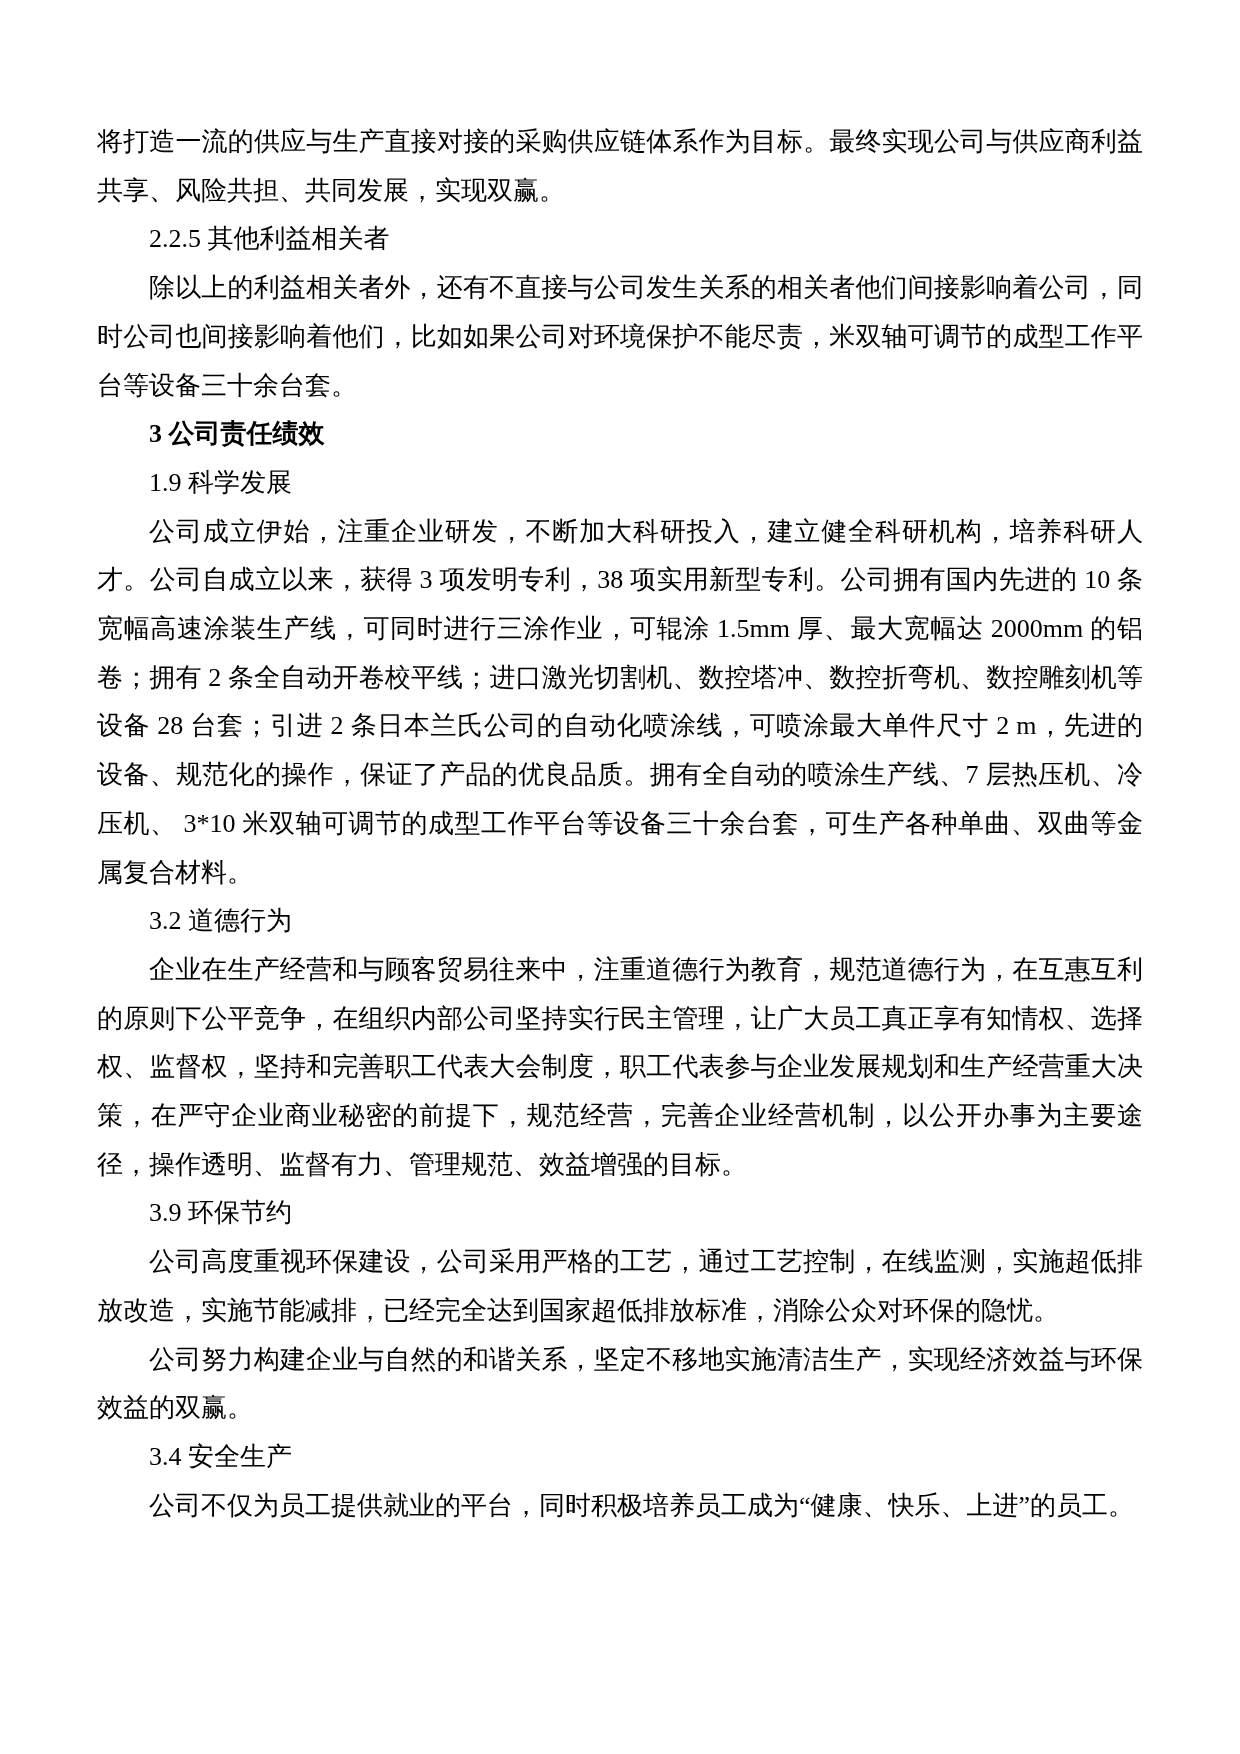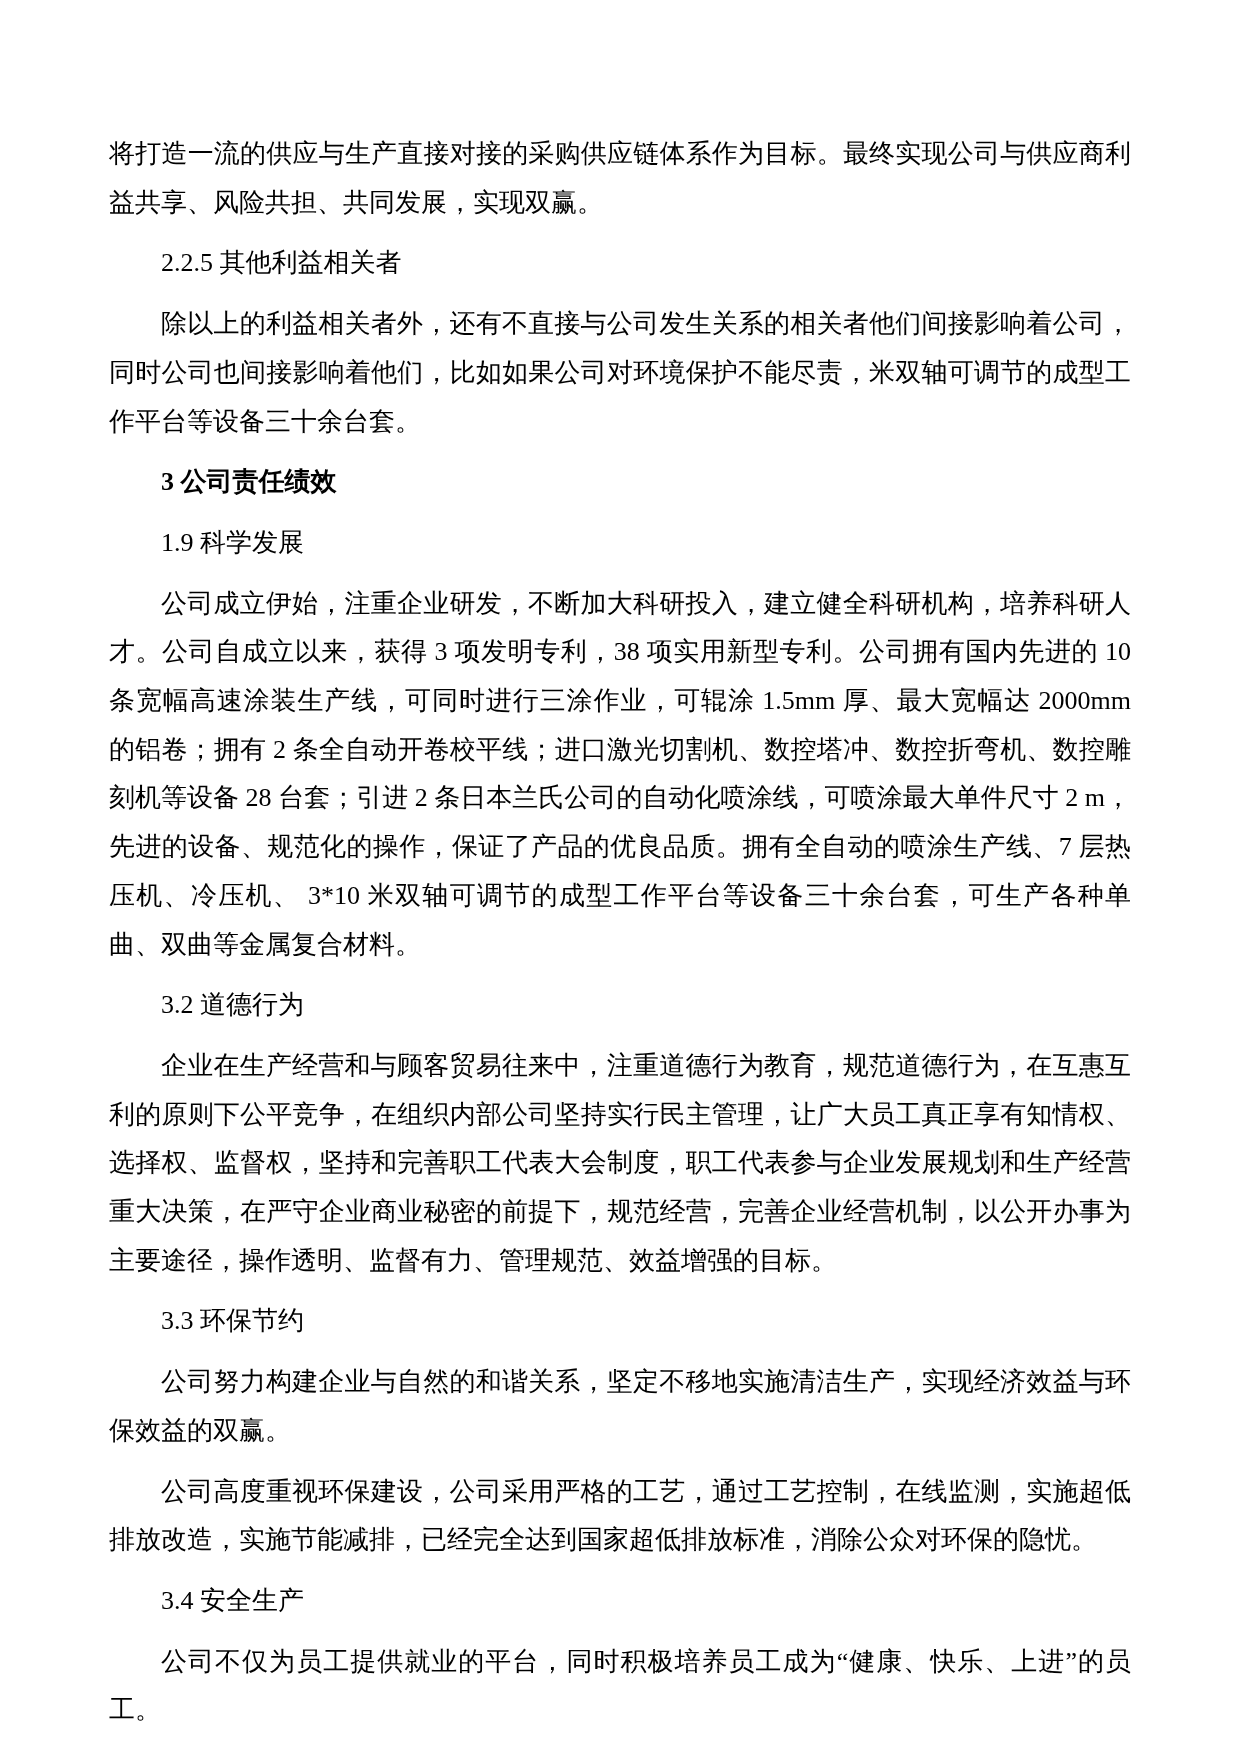--- a/index.html
+++ b/index.html
@@ -14,21 +14,21 @@
     height: 1754px;
     background: #ffffff;
     color: #000000;
     padding: 118px 97px 0 97px;
     font-family: "Liberation Serif", "DejaVu Serif", serif;
     font-size: 26px;
     line-height: 48.7px;
     overflow: hidden;
   }
   .page p {
-    margin: 12px;
+    margin: 0;
     padding: 0;
     text-align: justify;
     text-align-last: left;
     text-indent: 2em;
     word-break: break-all;
   }
   .page p.no-indent {
     text-indent: 0;
   }
   .page p.bold {
@@ -40,18 +40,18 @@
 
 <div class="page">
   <p class="no-indent">将打造一流的供应与生产直接对接的采购供应链体系作为目标。最终实现公司与供应商利益共享、风险共担、共同发展，实现双赢。</p>
   <p>2.2.5 其他利益相关者</p>
   <p>除以上的利益相关者外，还有不直接与公司发生关系的相关者他们间接影响着公司，同时公司也间接影响着他们，比如如果公司对环境保护不能尽责，米双轴可调节的成型工作平台等设备三十余台套。</p>
   <p class="bold">3 公司责任绩效</p>
   <p>1.9 科学发展</p>
   <p>公司成立伊始，注重企业研发，不断加大科研投入，建立健全科研机构，培养科研人才。公司自成立以来，获得 3 项发明专利，38 项实用新型专利。公司拥有国内先进的 10 条宽幅高速涂装生产线，可同时进行三涂作业，可辊涂 1.5mm 厚、最大宽幅达 2000mm 的铝卷；拥有 2 条全自动开卷校平线；进口激光切割机、数控塔冲、数控折弯机、数控雕刻机等设备 28 台套；引进 2 条日本兰氏公司的自动化喷涂线，可喷涂最大单件尺寸 2 m，先进的设备、规范化的操作，保证了产品的优良品质。拥有全自动的喷涂生产线、7 层热压机、冷压机、 3*10 米双轴可调节的成型工作平台等设备三十余台套，可生产各种单曲、双曲等金属复合材料。</p>
   <p>3.2 道德行为</p>
   <p>企业在生产经营和与顾客贸易往来中，注重道德行为教育，规范道德行为，在互惠互利的原则下公平竞争，在组织内部公司坚持实行民主管理，让广大员工真正享有知情权、选择权、监督权，坚持和完善职工代表大会制度，职工代表参与企业发展规划和生产经营重大决策，在严守企业商业秘密的前提下，规范经营，完善企业经营机制，以公开办事为主要途径，操作透明、监督有力、管理规范、效益增强的目标。</p>
-  <p>3.3 环保节约</p>
+  <p>3.9 环保节约</p>
+  <p>公司高度重视环保建设，公司采用严格的工艺，通过工艺控制，在线监测，实施超低排放改造，实施节能减排，已经完全达到国家超低排放标准，消除公众对环保的隐忧。</p>
   <p>公司努力构建企业与自然的和谐关系，坚定不移地实施清洁生产，实现经济效益与环保效益的双赢。</p>
-  <p>公司高度重视环保建设，公司采用严格的工艺，通过工艺控制，在线监测，实施超低排放改造，实施节能减排，已经完全达到国家超低排放标准，消除公众对环保的隐忧。</p>
   <p>3.4 安全生产</p>
   <p>公司不仅为员工提供就业的平台，同时积极培养员工成为“健康、快乐、上进”的员工。</p>
 </div>
 
 </body></html>

